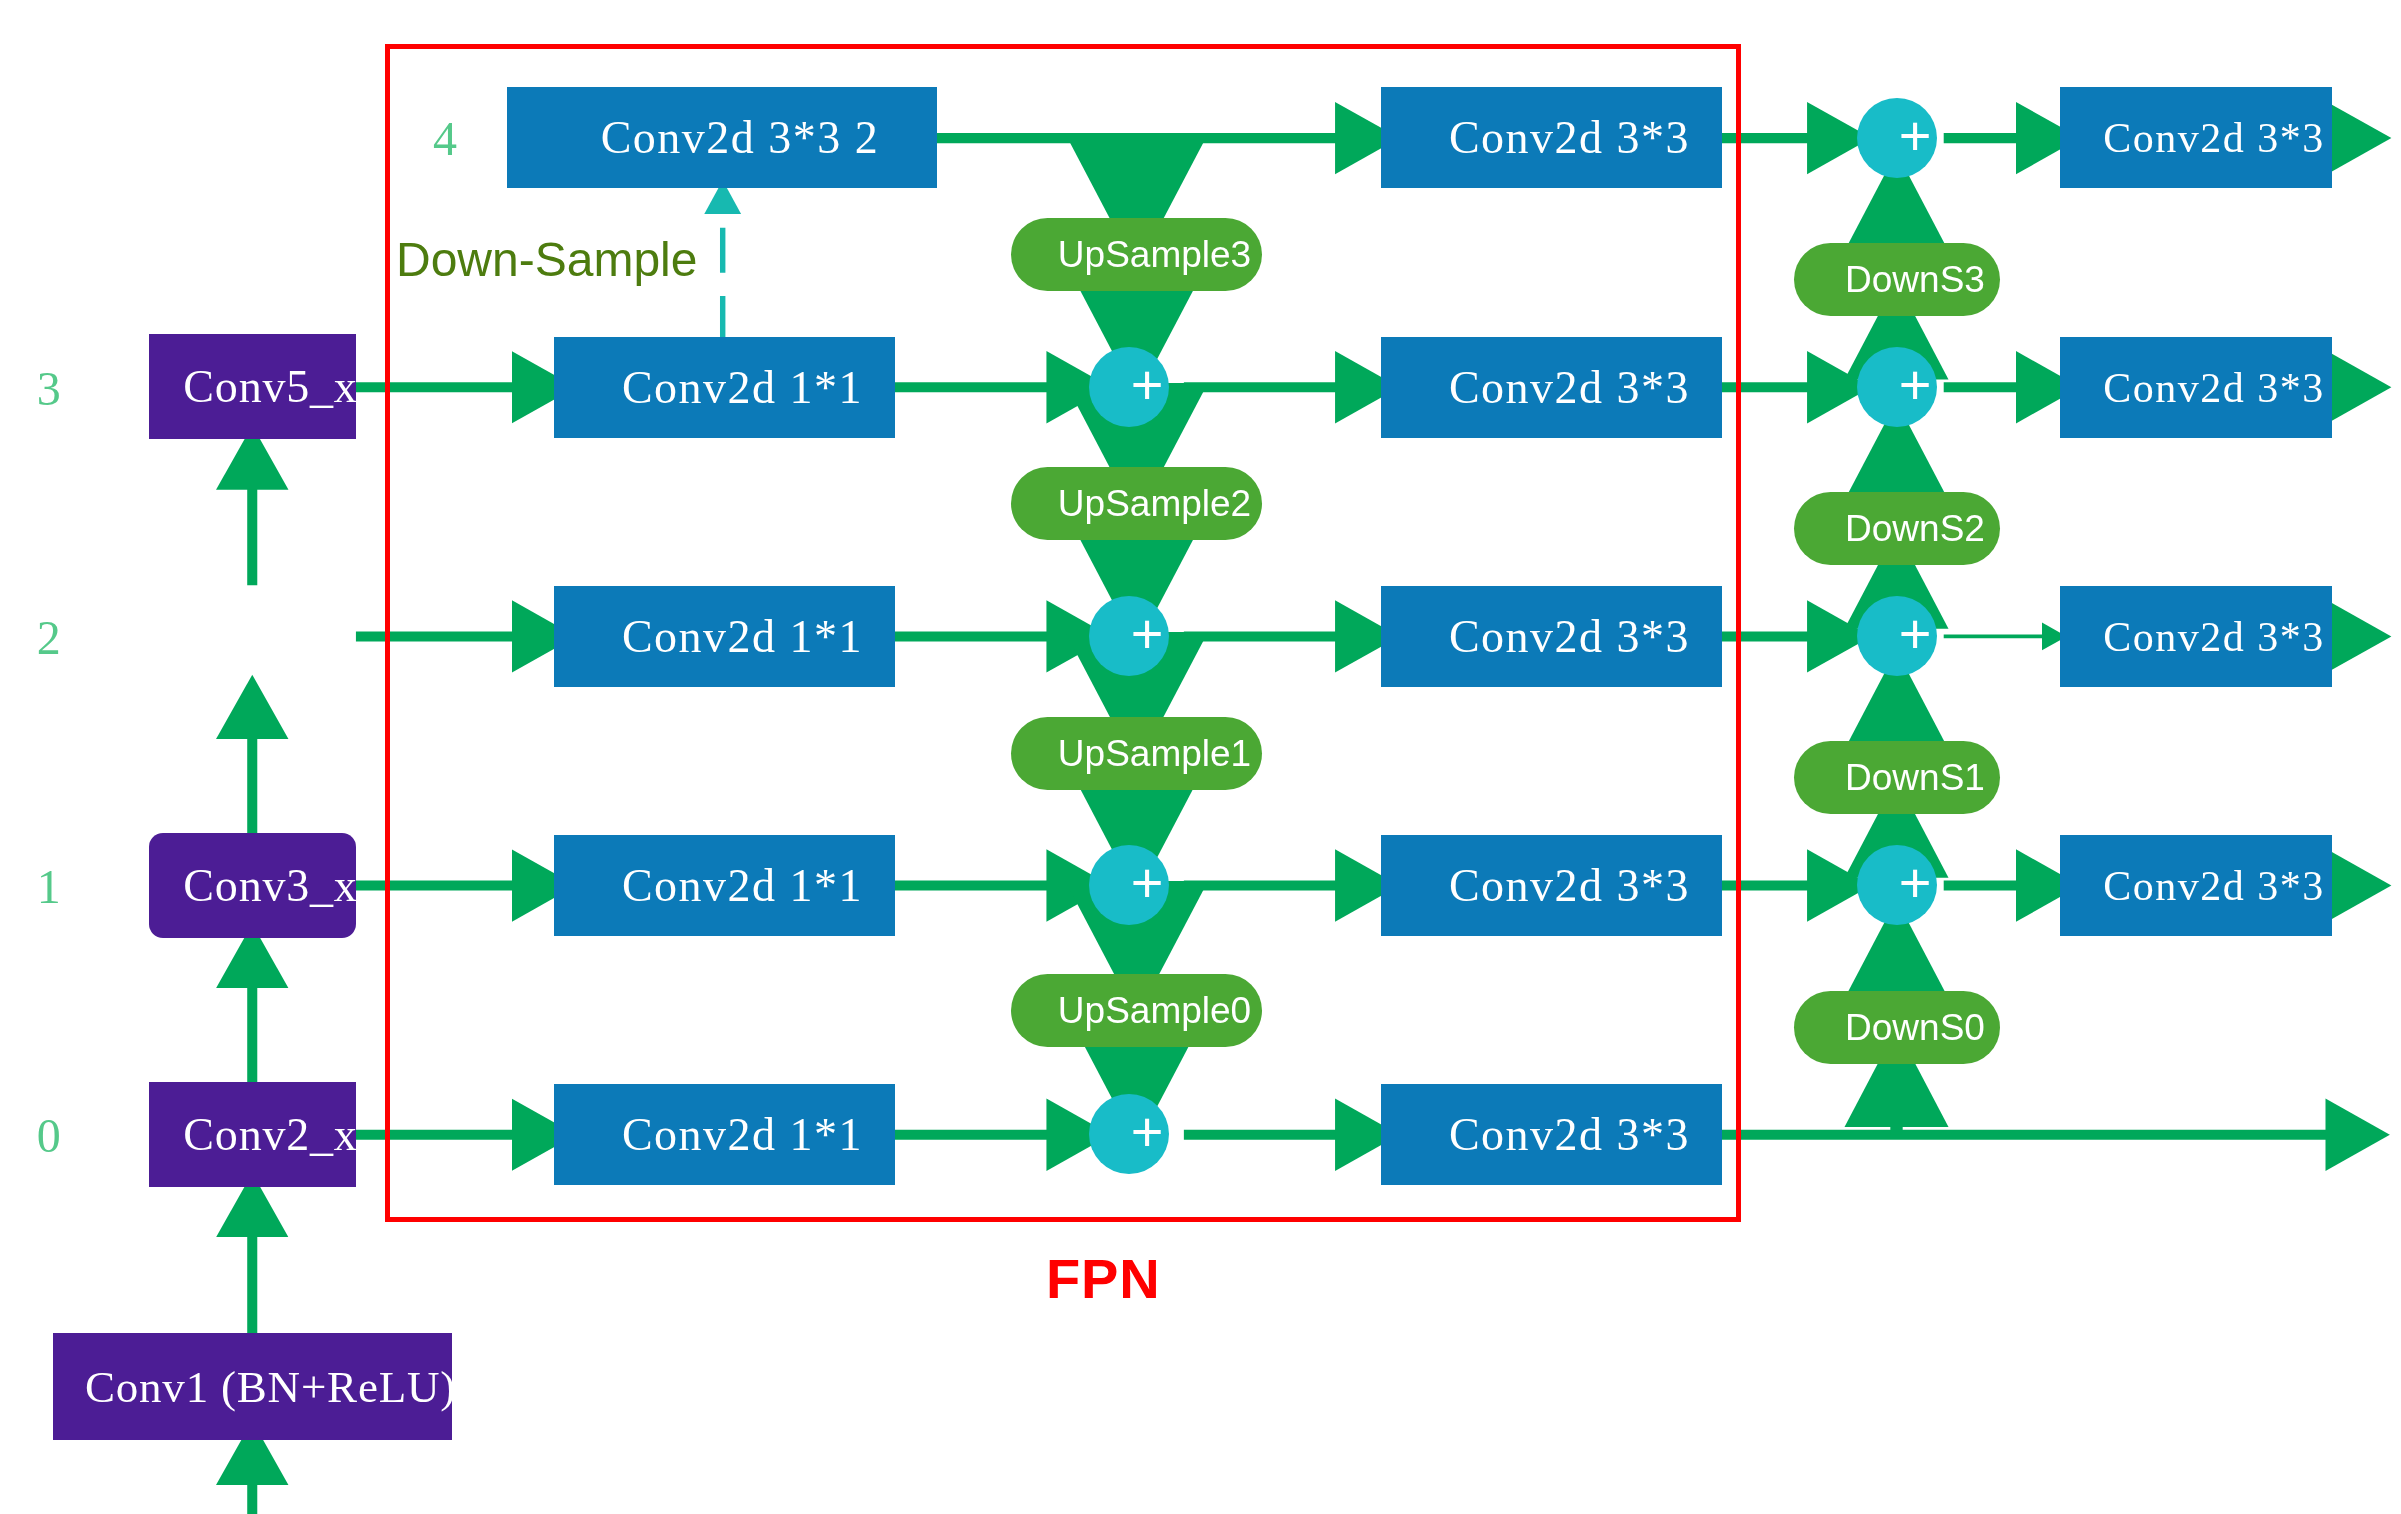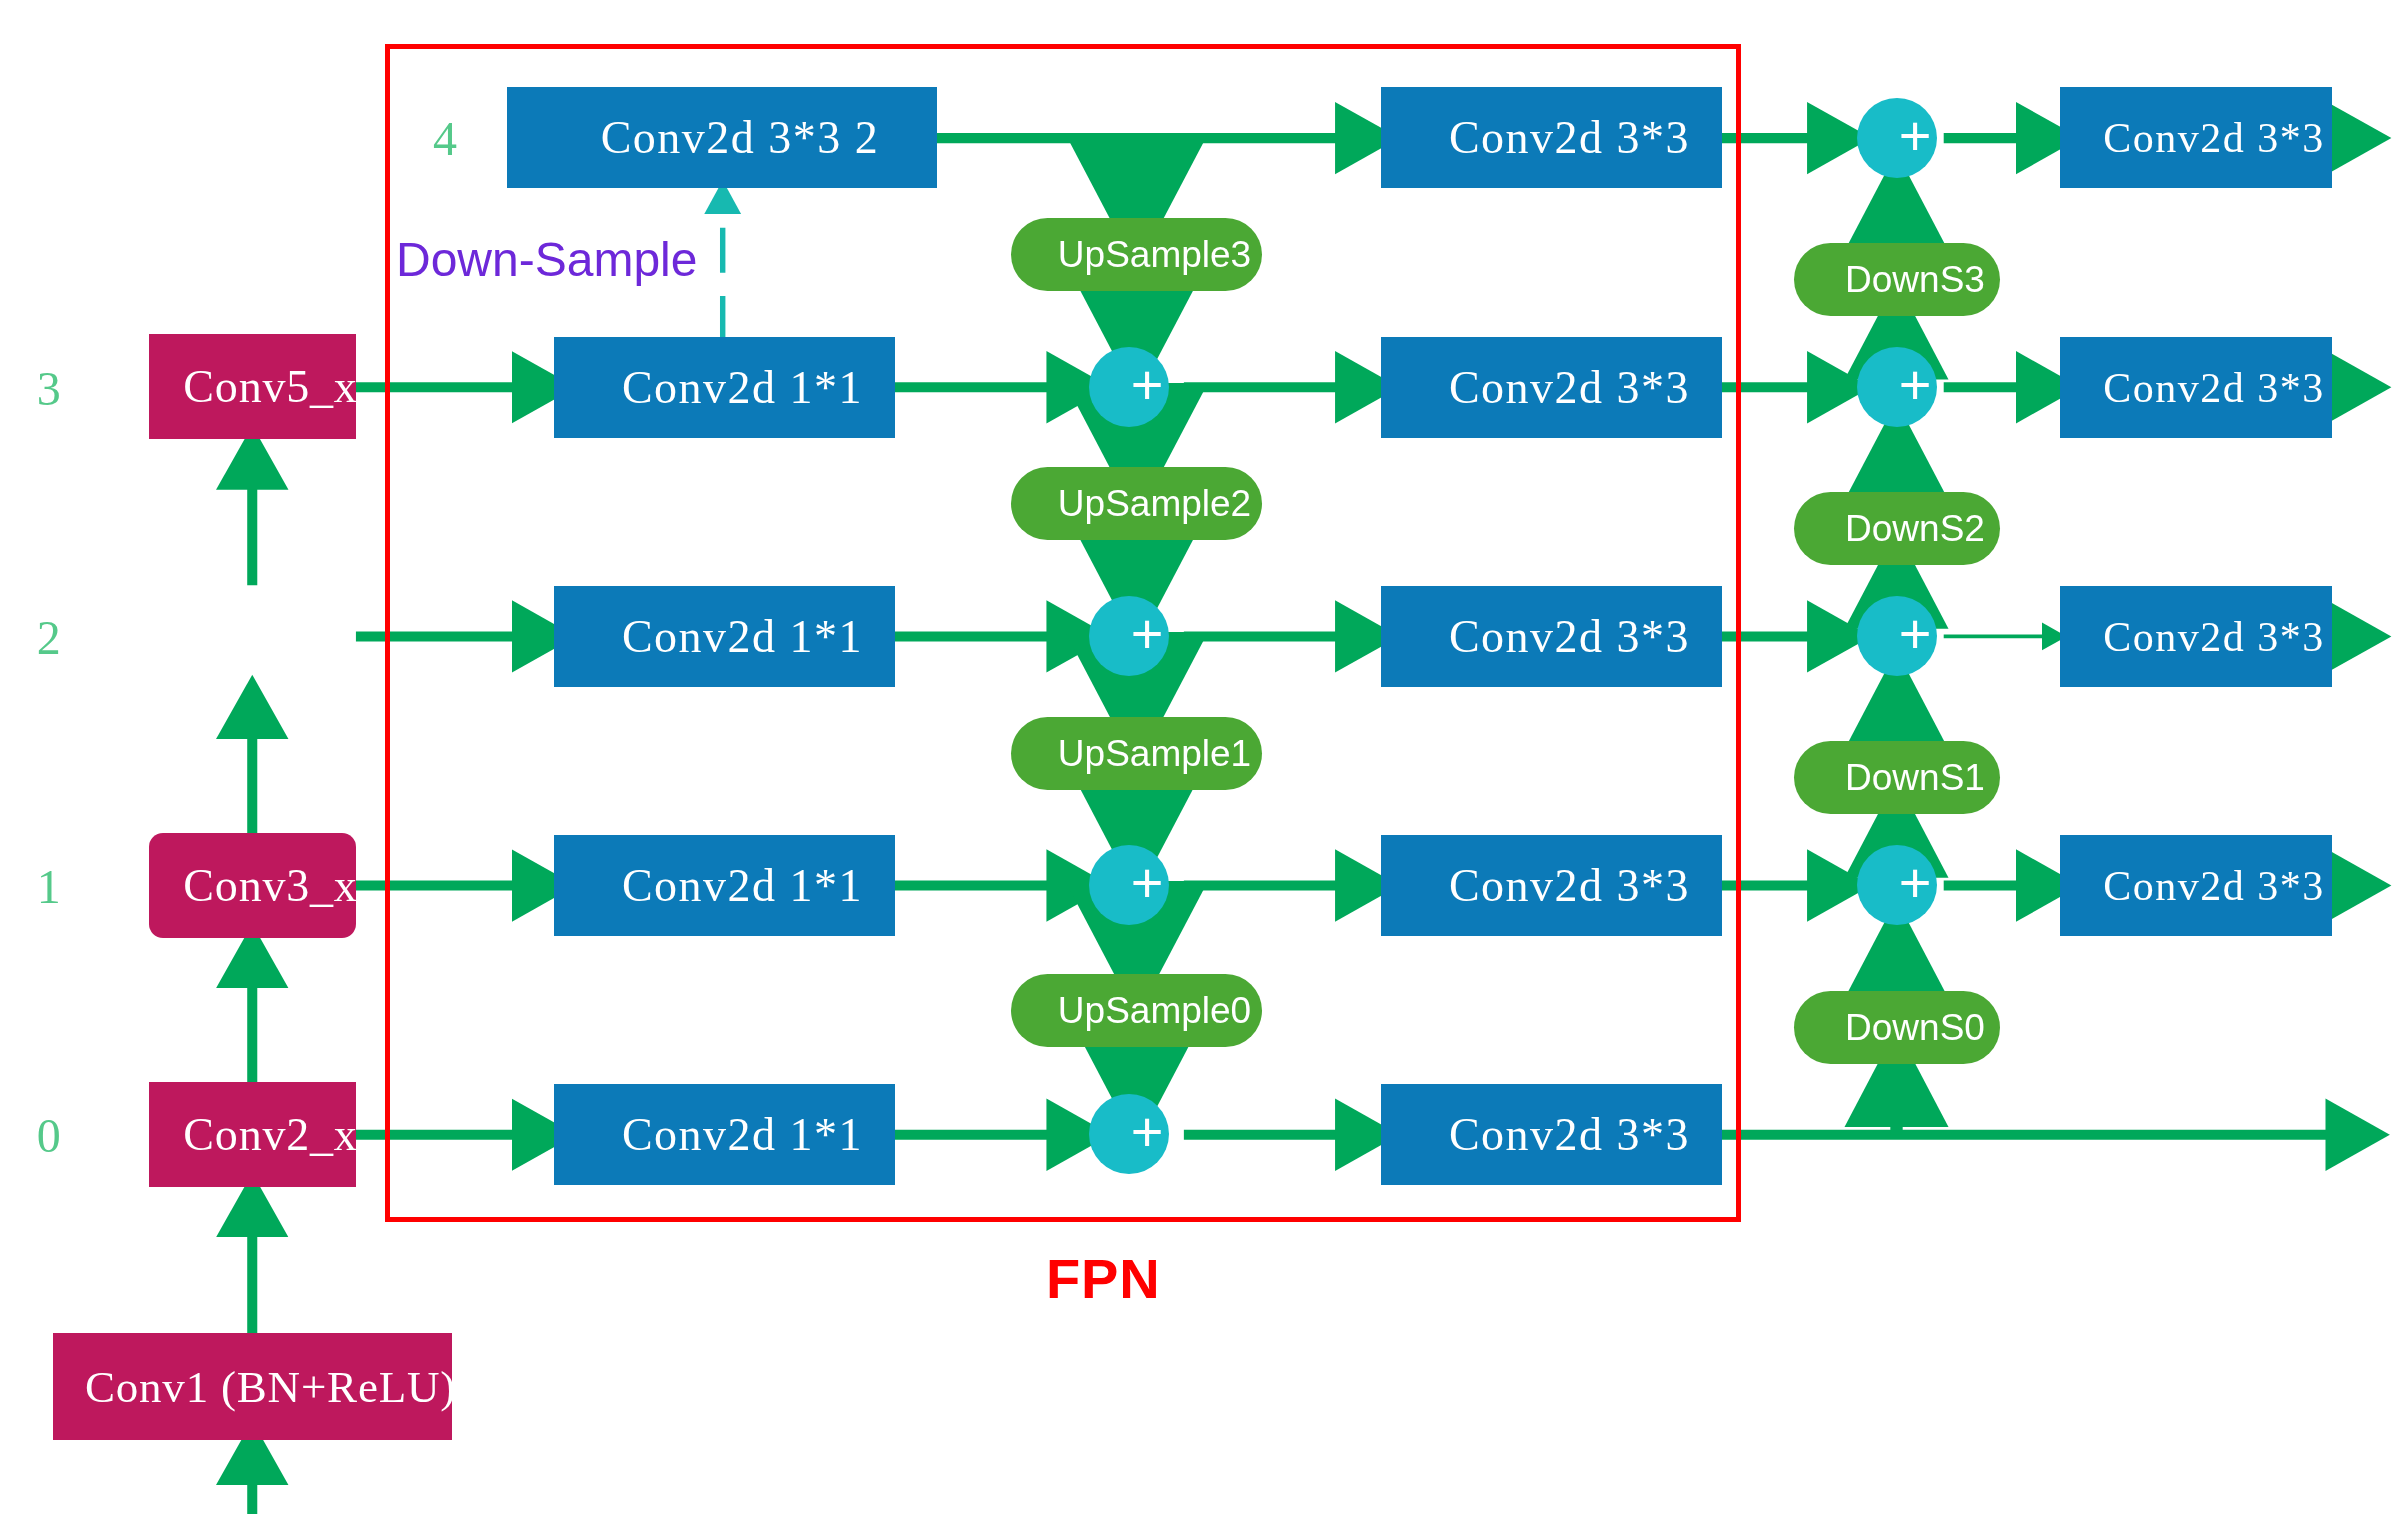--- a/index.html
+++ b/index.html
@@ -5,21 +5,21 @@
 <style>
   html,body{margin:0;padding:0;background:#ffffff;}
   body{font-family:"Liberation Serif",serif;}
   #canvas{position:relative;width:2401px;height:1515px;background:#ffffff;overflow:hidden;}
 
   
   .node{position:absolute;display:flex;align-items:center;justify-content:center;
         box-sizing:border-box;color:#ffffff;white-space:nowrap;padding-left:36px;}
 
   
-  .backbone{background:#be185d;font-family:"Liberation Serif",serif;font-size:46px;letter-spacing:0.8px;}
+  .backbone{background:#4c1d95;font-family:"Liberation Serif",serif;font-size:46px;letter-spacing:0.8px;}
 
   
   .convblue{background:#0c7ab8;font-family:"Liberation Serif",serif;font-size:46px;letter-spacing:1.5px;}
 
   
   .pill{background:#4ba834;border-radius:70px;font-family:"Liberation Sans",sans-serif;
         font-size:37px;letter-spacing:0px;}
 
   
   .addnode{background:#18bcc8;border-radius:50%;font-family:"Liberation Sans",sans-serif;
@@ -28,21 +28,21 @@
   
   .levelnum{position:absolute;color:#55c98a;font-family:"Liberation Serif",serif;
             font-size:48px;display:flex;align-items:center;justify-content:center;}
 
   
   #fpn-frame{position:absolute;border:5.4px solid #ff0000;box-sizing:border-box;background:transparent;}
   #fpn-label{position:absolute;color:#ff0000;font-family:"Liberation Sans",sans-serif;
              font-size:56px;font-weight:700;letter-spacing:0.8px;}
 
   
-  #downsample-label{position:absolute;color:#6d28d9;font-family:"Liberation Sans",sans-serif;
+  #downsample-label{position:absolute;color:#4d7c0f;font-family:"Liberation Sans",sans-serif;
                     font-size:48px;white-space:nowrap;}
 
   
   #edges{position:absolute;left:0;top:0;width:2401px;height:1515px;pointer-events:none;}
 </style>
 </head>
 <body>
 
 <div id="canvas">
 

